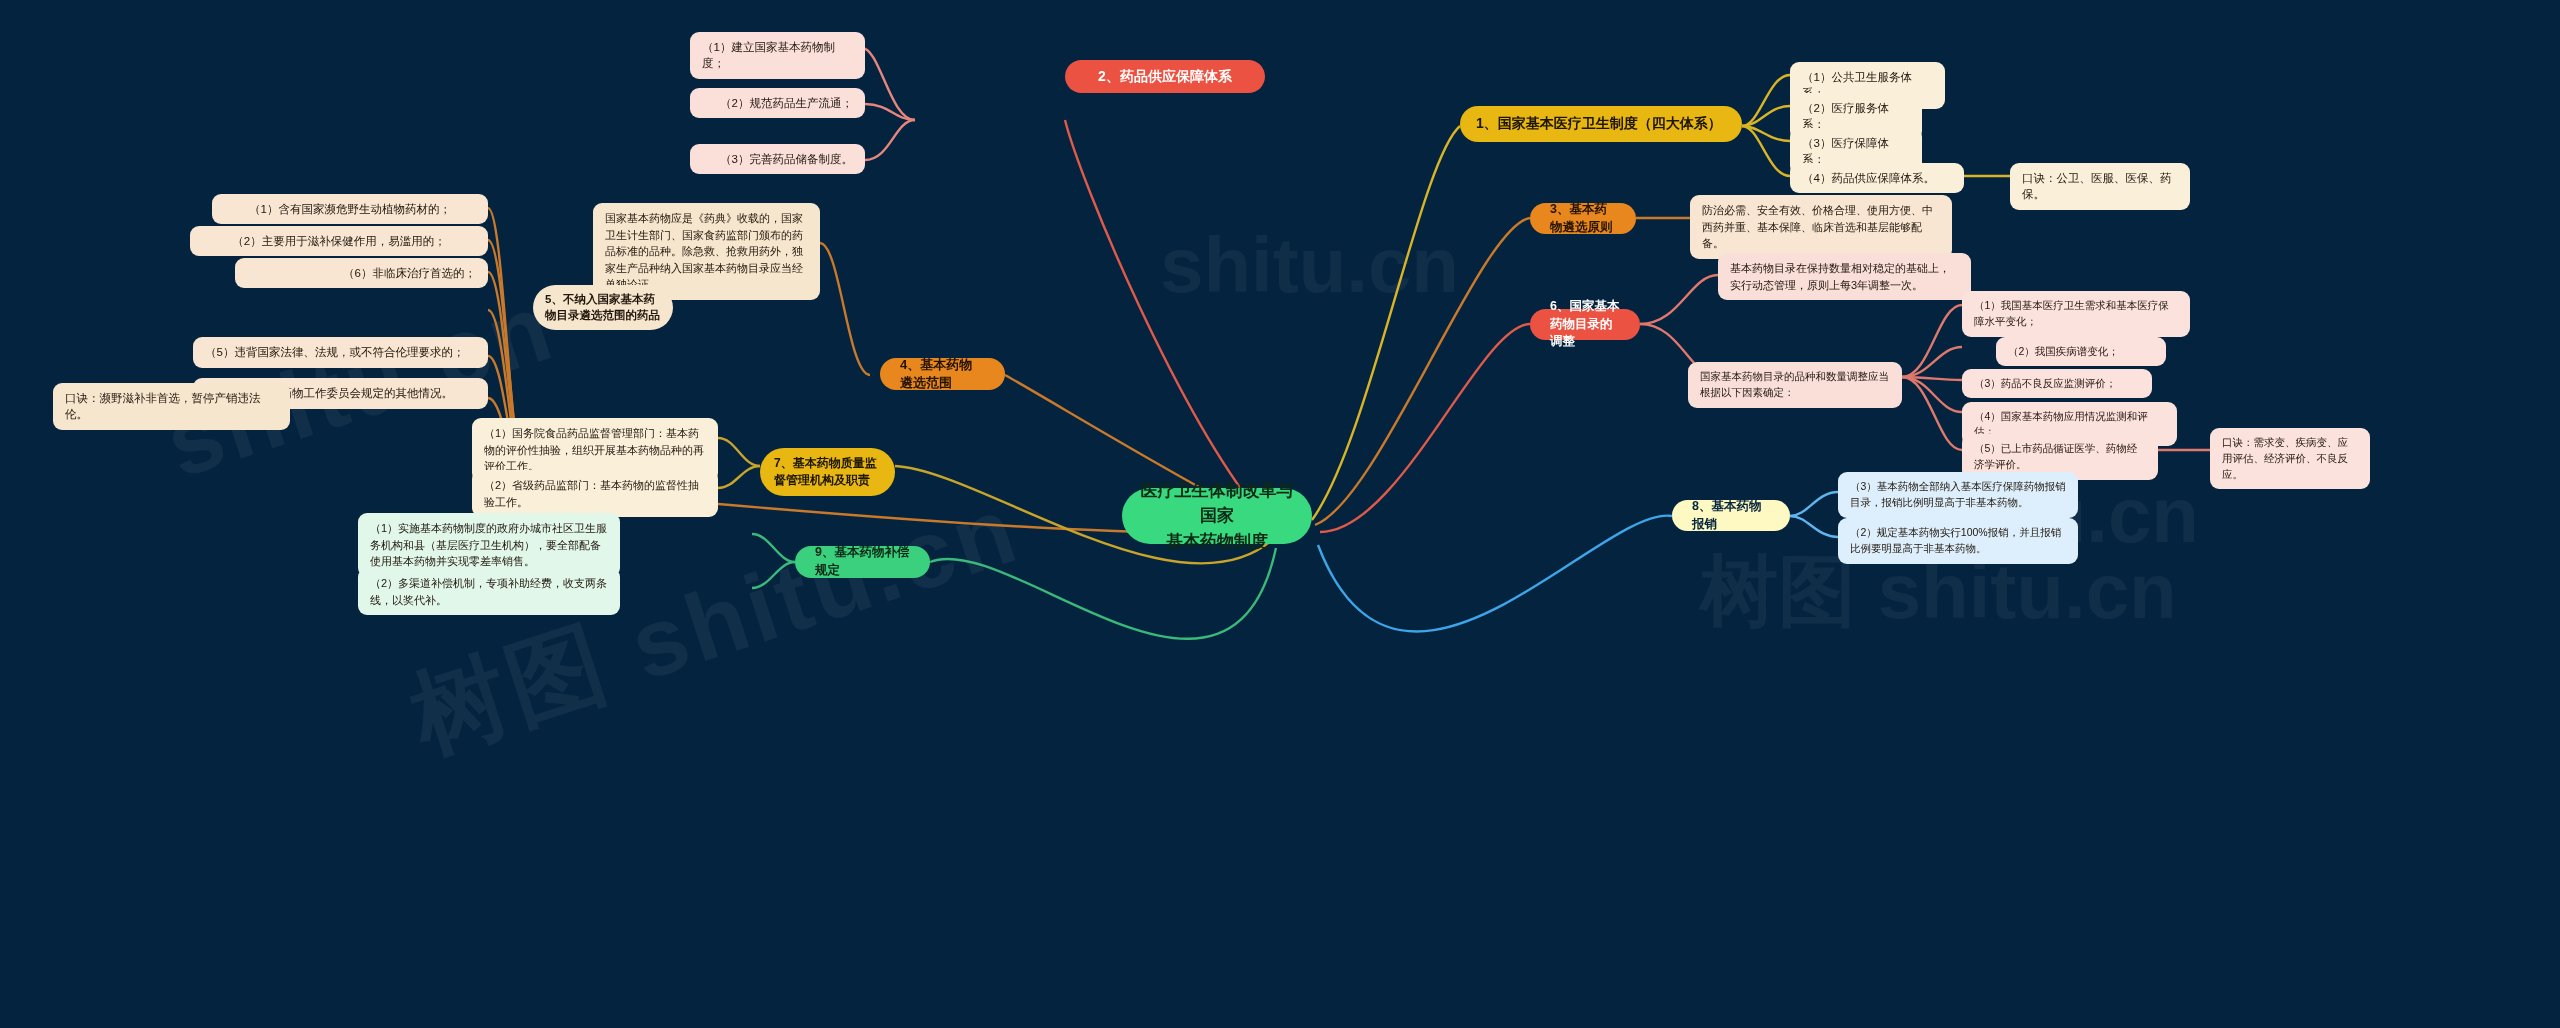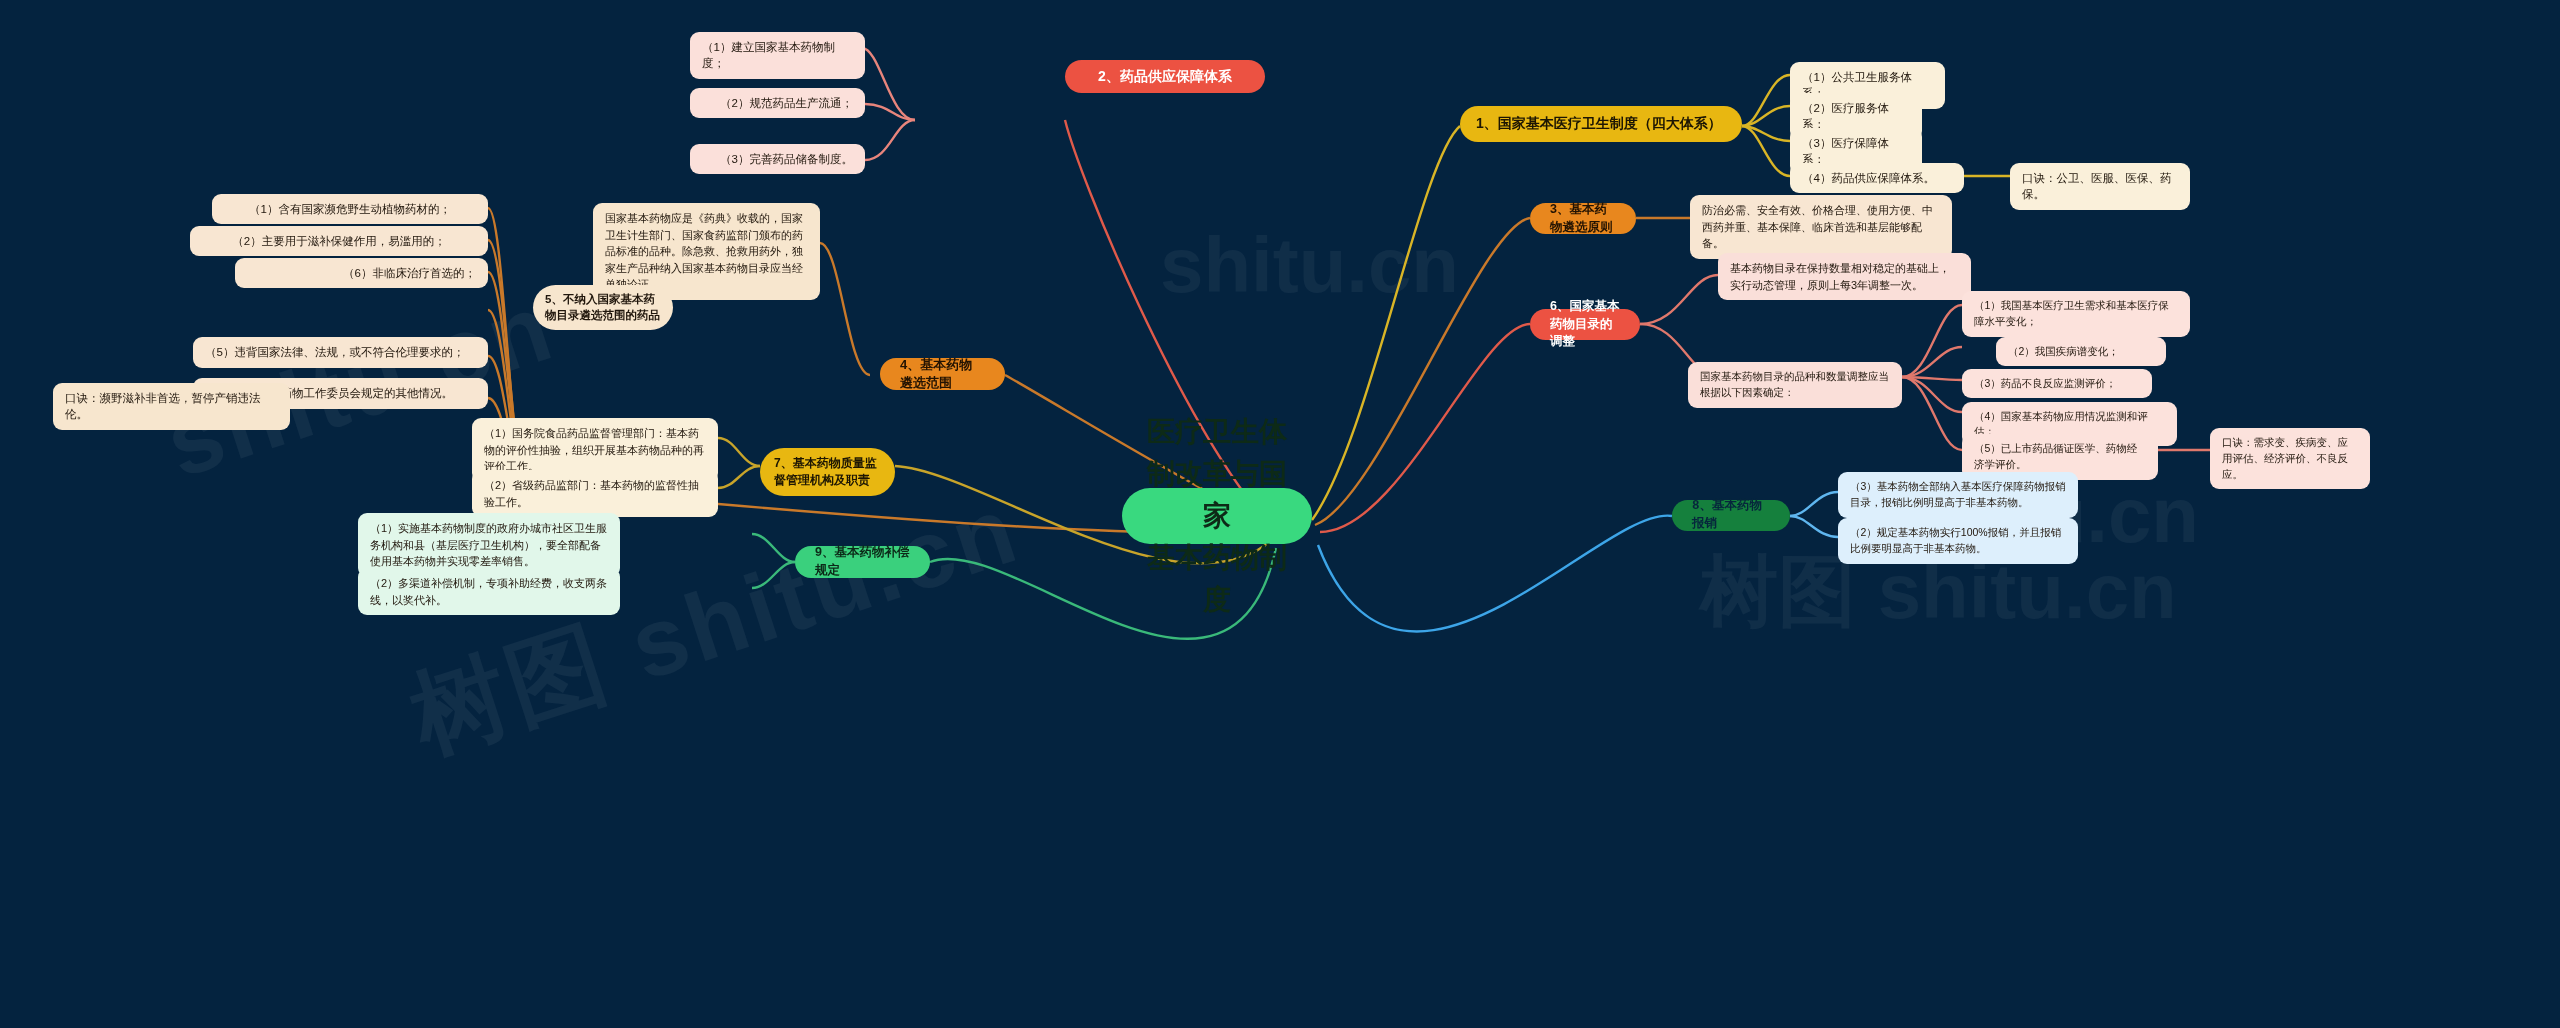--- a/index.html
+++ b/index.html
@@ -14,33 +14,33 @@
 
   .node{position:absolute;box-sizing:border-box;border-radius:22px;
         display:flex;align-items:center;line-height:1.42;}
   
   .pill{border-radius:999px;padding:2px 20px;color:#1b1b1b;font-weight:bold;}
   .pill.wrap{border-radius:26px;}
   
   .leaf{border-radius:9px;padding:7px 12px;color:#20160c;}
 
   .t-center{background:#39d97f;color:#0d2a17;border-radius:34px;
-            font-size:28px;font-weight:bold;text-align:center;justify-content:center;
+            font-size:17px;font-weight:bold;text-align:center;justify-content:center;
             line-height:1.5;}
 
   .c-red{background:#ec5242;color:#fff;}
   .c-redleaf{background:#fbe0da;}
   .c-cream{background:#f7e6ce;}
   .c-orange{background:#e8871e;color:#231302;}
   .c-orangeleaf{background:#f8e6d2;}
   .c-yellow{background:#e8b711;color:#1d1603;}
   .c-yellowleaf{background:#faf0da;}
   .c-green{background:#3ad07d;color:#0c2a18;}
   .c-greenleaf{background:#e1f7ea;}
-  .c-blue{background:#15803d;color:#06263c;font-family:Liberation Mono, monospace;}
+  .c-blue{background:#fef9c3;color:#06263c;}
   .c-blueleaf{background:#ddeffc;}
   .c-pinkleaf{background:#fadfd9;}
   .c-rosleaf{background:#fce2dc;}
 </style>
 </head>
 <body>
 
 <div id="canvas">
 
   <div class="wm" style="left:160px;top:330px;">shitu.cn</div>

